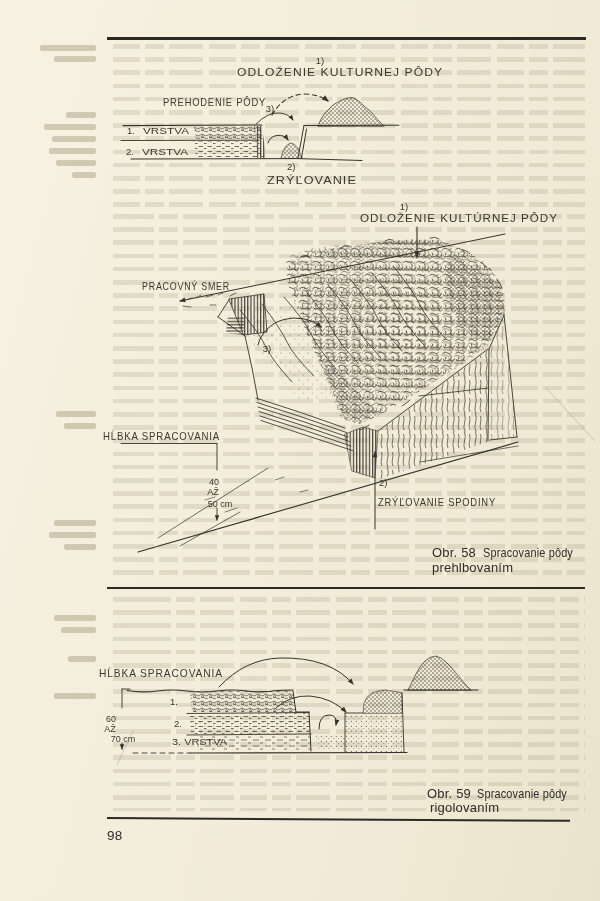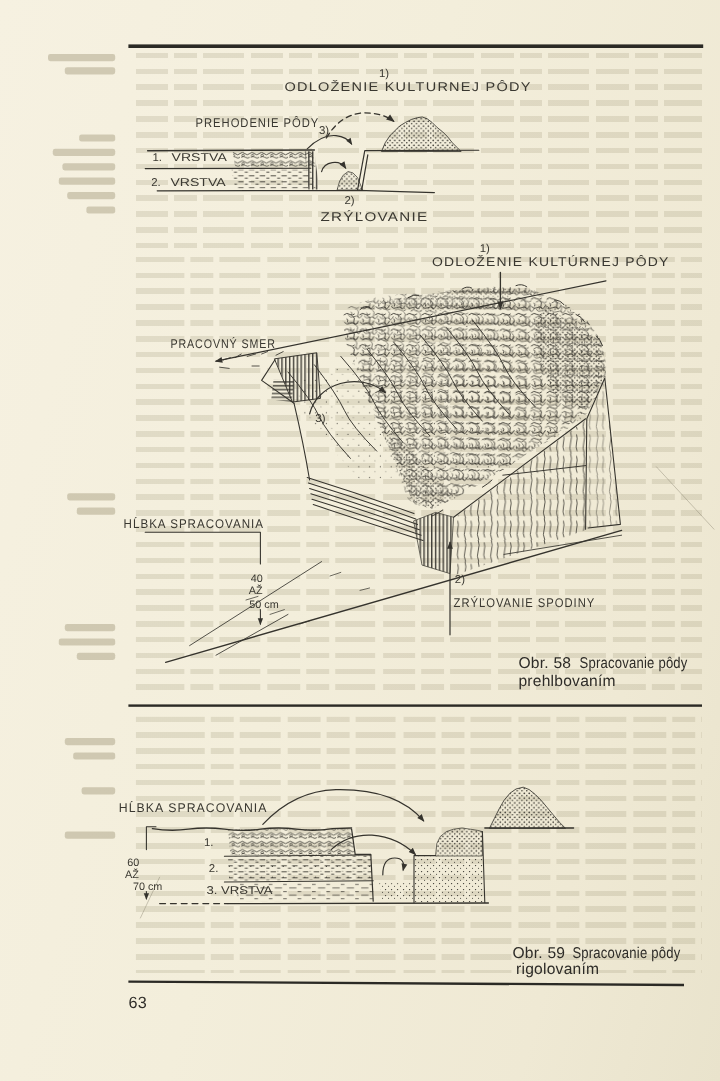--- a/index.html
+++ b/index.html
@@ -258,14 +258,14 @@
       <text class="num" x="172" y="745" textLength="55" lengthAdjust="spacingAndGlyphs">3. VRSTVA</text>
 
       <text class="cap" x="427" y="798">Obr. 59</text>
       <text class="cap" x="477" y="798" textLength="90" lengthAdjust="spacingAndGlyphs">Spracovanie pôdy</text>
       <text class="cap" x="430" y="812">rigolovaním</text>
 
       <path d="M133,731 L117,765" stroke="rgba(120,115,95,0.5)" stroke-width="0.6" fill="none"></path>
     </g>
   </svg>
 
-  <div class="pageno">63</div>
+  <div class="pageno">98</div>
 </div>
 
 </body></html>

